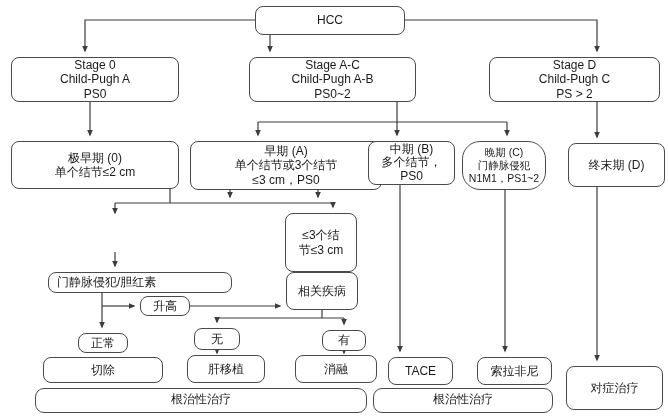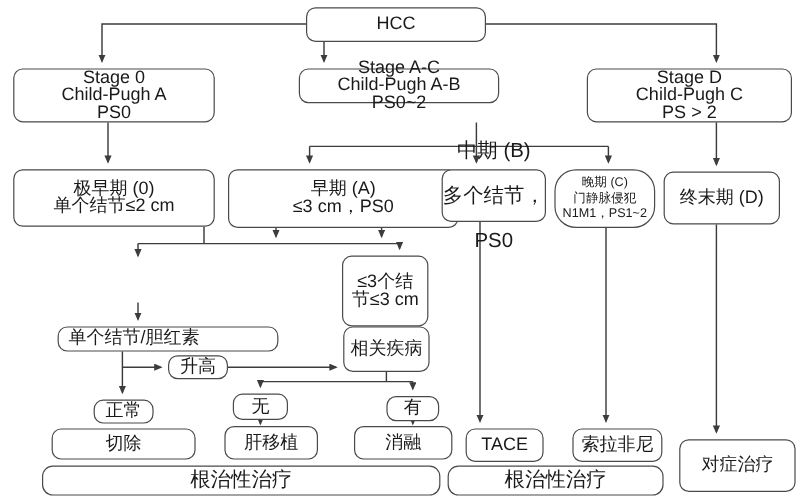--- a/index.html
+++ b/index.html
@@ -3,26 +3,26 @@
 <meta charset="utf-8">
 <style>
   html,body{margin:0;padding:0;background:#ffffff;}
   body{width:668px;height:416px;overflow:hidden;
        font-family:"Liberation Sans","DejaVu Sans",sans-serif;color:#1a1a1a;}
   .stage{position:relative;width:668px;height:416px;background:#fff;}
   svg.wires{position:absolute;left:0;top:0;width:668px;height:416px;}
   .node{position:absolute;box-sizing:border-box;background:#fff;
         border:1.2px solid #4a4a4a;border-radius:8px;
         display:flex;flex-direction:column;justify-content:center;align-items:center;
-        font-size:15px;line-height:14.5px;text-align:center;z-index:2;}
+        font-size:12px;line-height:14.5px;text-align:center;z-index:2;}
   .node .ln{display:block;white-space:nowrap;}
   .node.left{align-items:flex-start;padding-left:8px;text-align:left;}
   .node.fs10{font-size:10.5px;line-height:13px;border-radius:18px;}
-  .node.fs11{font-size:17px;line-height:13.5px;gap:24px;}
-  .node.bar{font-size:17px;border-radius:9px;}
+  .node.fs11{font-size:12px;line-height:13.5px;}
+  .node.bar{font-size:12px;border-radius:9px;font-family:Liberation Mono, monospace;}
 </style>
 </head>
 <body>
 
 <div class="stage">
 
   <svg class="wires" viewBox="0 0 668 416" fill="none">
     <defs>
       <marker id="ah" markerUnits="userSpaceOnUse" markerWidth="8" markerHeight="7" refX="5.5" refY="3" orient="auto">
         <path d="M0,0 L7,3 L0,6 z" fill="#3c3c3c"></path>
@@ -64,66 +64,67 @@
   <div class="node" style="left:255px;top:6px;width:150px;height:29px">
     <span class="ln">HCC</span>
   </div>
 
   <div class="node" style="left:11px;top:57px;width:168px;height:45px">
     <span class="ln">Stage 0</span>
     <span class="ln">Child-Pugh A</span>
     <span class="ln">PS0</span>
   </div>
 
-  <div class="node" style="left:249px;top:57px;width:167px;height:29px">
+  <div class="node" style="left:249px;top:57px;width:167px;height:45px">
     <span class="ln">Stage A-C</span>
     <span class="ln">Child-Pugh A-B</span>
     <span class="ln">PS0~2</span>
   </div>
 
   <div class="node" style="left:489px;top:57px;width:171px;height:45px">
     <span class="ln">Stage D</span>
     <span class="ln">Child-Pugh C</span>
     <span class="ln">PS &gt; 2</span>
   </div>
 
   <div class="node" style="left:11px;top:141px;width:168px;height:48px">
     <span class="ln">极早期 (0)</span>
     <span class="ln">单个结节≤2 cm</span>
   </div>
 
   <div class="node" style="left:190px;top:141px;width:192px;height:49px">
     <span class="ln">早期 (A)</span>
+    <span class="ln">单个结节或3个结节</span>
     <span class="ln">≤3 cm，PS0</span>
   </div>
 
   <div class="node fs11" style="left:368px;top:141px;width:87px;height:44px">
     <span class="ln">中期 (B)</span>
     <span class="ln">多个结节，</span>
     <span class="ln">PS0</span>
   </div>
 
   <div class="node fs10" style="left:462px;top:141px;width:84px;height:49px">
     <span class="ln">晚期 (C)</span>
     <span class="ln">门静脉侵犯</span>
     <span class="ln">N1M1，PS1~2</span>
   </div>
 
-  <div class="node" style="left:553px;top:143px;width:97px;height:44px">
+  <div class="node" style="left:568px;top:143px;width:97px;height:44px">
     <span class="ln">终末期 (D)</span>
   </div>
 
 
   <div class="node" style="left:285px;top:213px;width:72px;height:59px">
     <span class="ln">≤3个结</span>
     <span class="ln">节≤3 cm</span>
   </div>
 
   <div class="node left" style="left:48px;top:272px;width:184px;height:21px">
-    <span class="ln">单个结节/胆红素</span>
+    <span class="ln">门静脉侵犯/胆红素</span>
   </div>
 
   <div class="node" style="left:140px;top:296px;width:50px;height:20px">
     <span class="ln">升高</span>
   </div>
 
   <div class="node" style="left:286px;top:272px;width:72px;height:38px">
     <span class="ln">相关疾病</span>
   </div>
 

